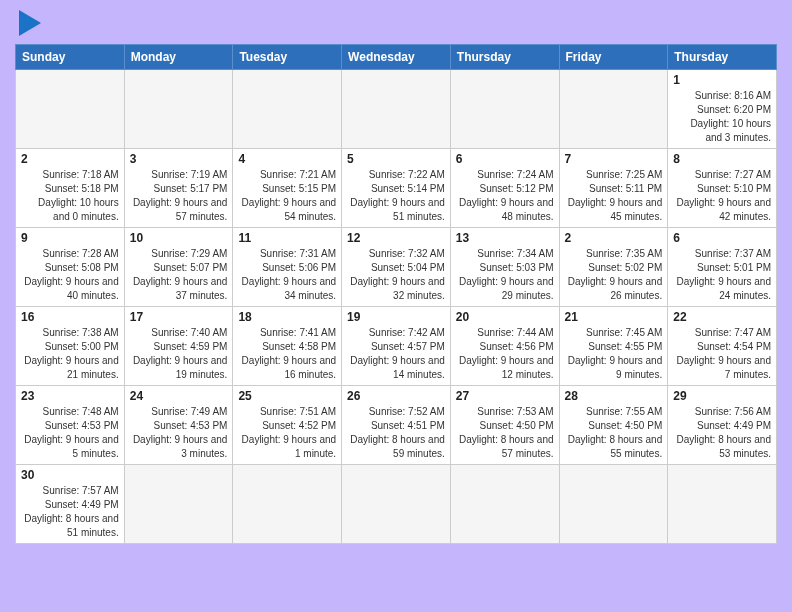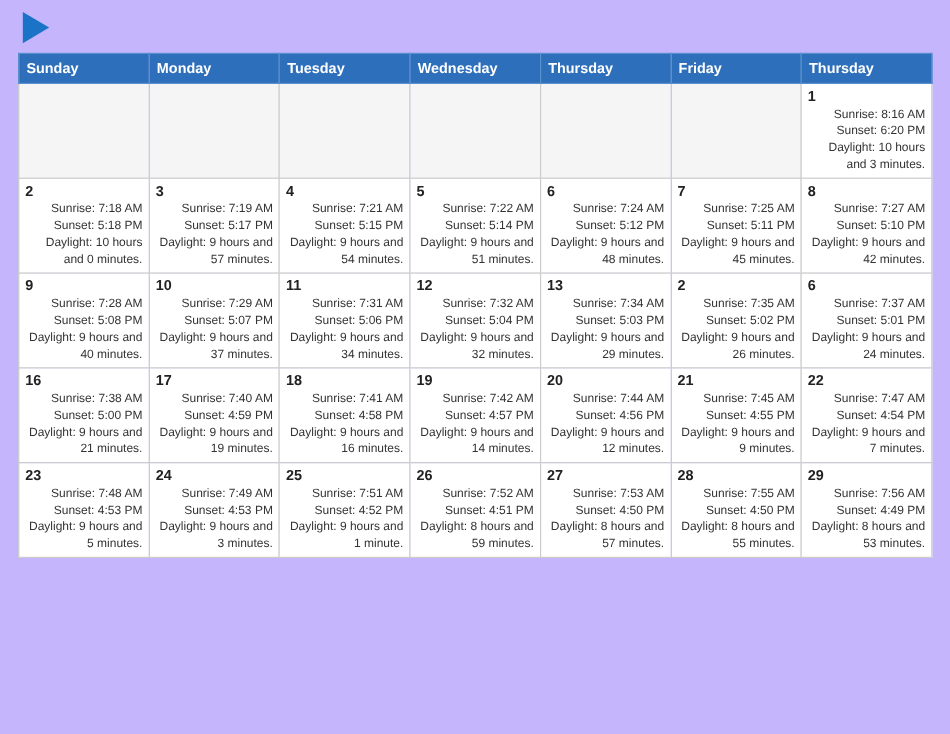--- a/index.html
+++ b/index.html
@@ -263,15 +263,27 @@
           </td>
           <td>
             <span class="day-number">28</span>
             <div class="day-info">Sunrise: 7:55 AM<br>Sunset: 4:50 PM<br>Daylight: 8 hours and 55 minutes.</div>
           </td>
           <td>
             <span class="day-number">29</span>
             <div class="day-info">Sunrise: 7:56 AM<br>Sunset: 4:49 PM<br>Daylight: 8 hours and 53 minutes.</div>
           </td>
         </tr>
+        <tr>
+          <td class="last-row">
+            <span class="day-number">30</span>
+            <div class="day-info">Sunrise: 7:57 AM<br>Sunset: 4:49 PM<br>Daylight: 8 hours and 51 minutes.</div>
+          </td>
+          <td class="last-row empty"></td>
+          <td class="last-row empty"></td>
+          <td class="last-row empty"></td>
+          <td class="last-row empty"></td>
+          <td class="last-row empty"></td>
+          <td class="last-row empty"></td>
+        </tr>
       </tbody>
   </table>
 </div>
 
 </body></html>

